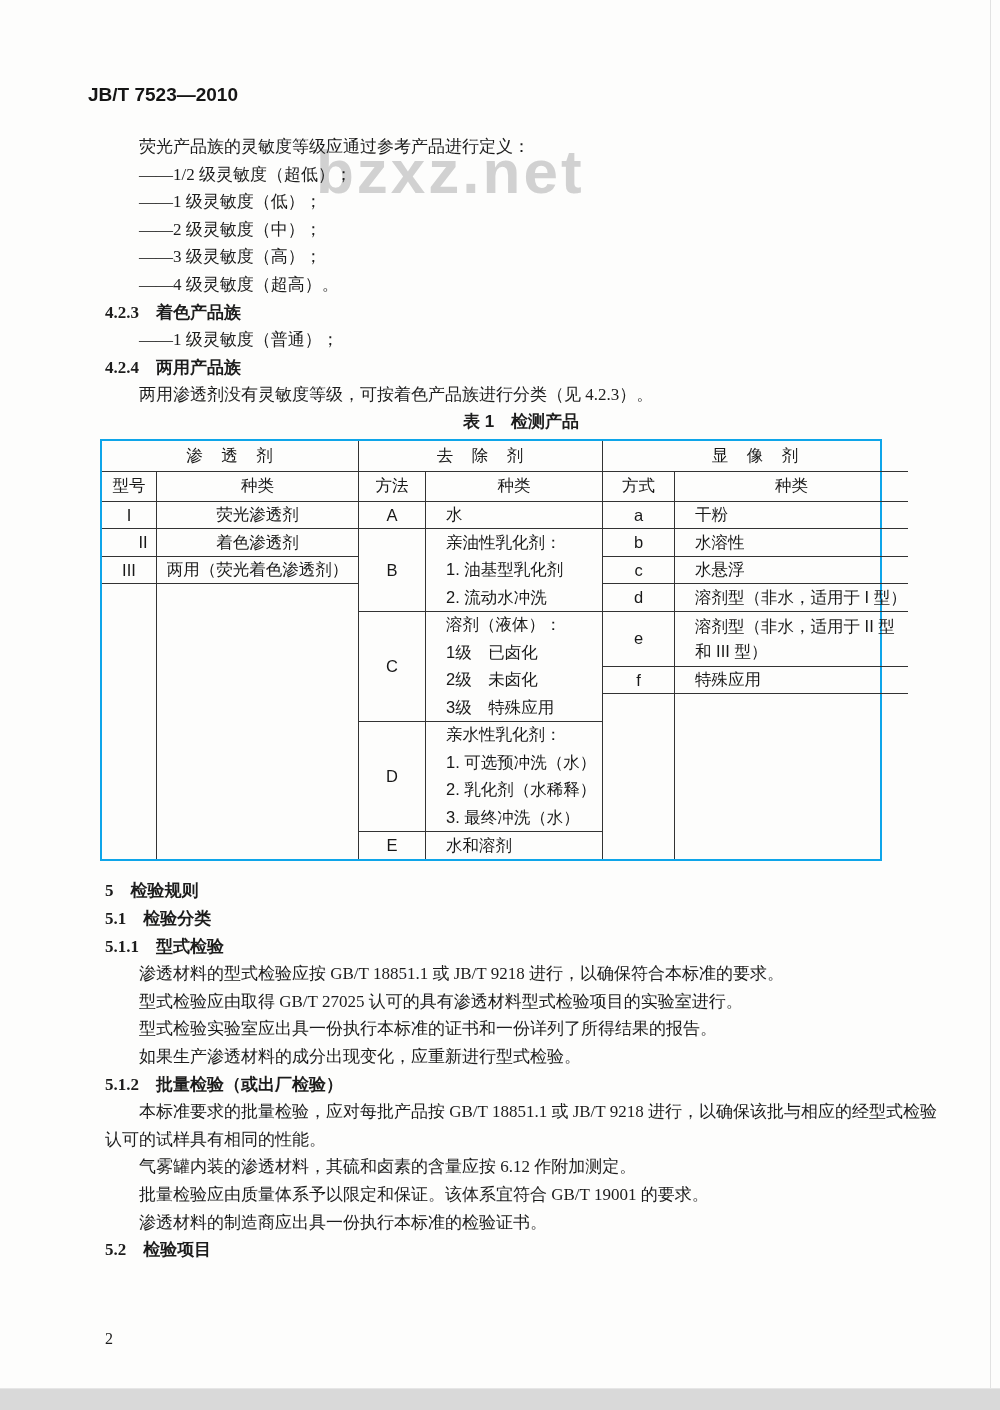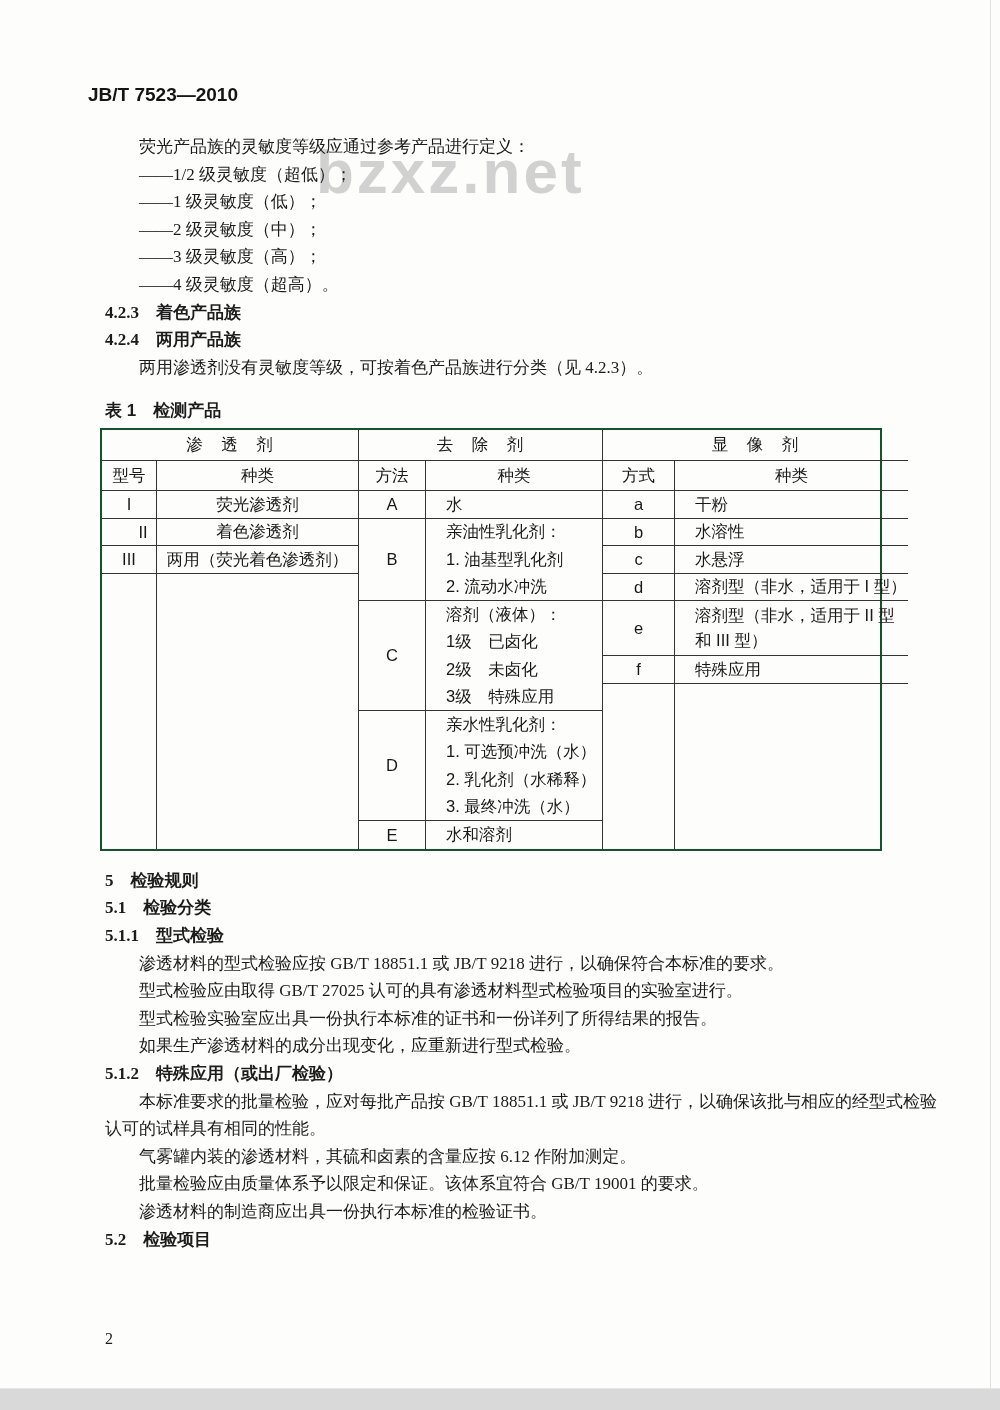--- a/index.html
+++ b/index.html
@@ -30,30 +30,30 @@
   .content p { margin:0; font-size:17px; line-height:27.6px;font-family:Liberation Serif, serif; }
   .indent { text-indent:2em; }
   .dash-item { padding-left:2em; }
   .hd {
     font-family:"Liberation Sans","DejaVu Sans",sans-serif;
     font-weight:bold; font-size:17px; line-height:27.6px; margin:0;
   }
   .hd-sp { margin-top:13px; }
 
   .tbl-caption {
-    font-family:"Liberation Sans","DejaVu Sans",sans-serif;
-    font-weight:bold; font-size:17px; line-height:24px; margin-top:18px;
+    text-align:center; font-family:"Liberation Sans","DejaVu Sans",sans-serif;
+    font-weight:bold; font-size:17px; line-height:24px; margin-top:1px;
   }
 
   .tbl {
     position:relative; margin-left:-5px; margin-top:5px;
     display:grid; width:782px; box-sizing:border-box;
     grid-template-columns:55px 202px 67px 177px 72px 233px;
     grid-template-rows:31px 30px repeat(13, 27.5px);
-    border:2px solid #14532d;
+    border:2px solid #0ea5e9;
     font-family:"Liberation Sans","DejaVu Sans",sans-serif;
     font-size:16.5px; color:#181818;
   }
   .tbl > div { box-sizing:border-box; border-right:1px solid #333; border-bottom:1px solid #333; }
   .tbl .cc { display:flex; align-items:center; justify-content:center; text-align:center; }
   .tbl .cl { display:flex; flex-direction:column; justify-content:center; padding-left:20px; }
   .tbl .cl .ln { line-height:27.5px; white-space:nowrap; }
   .tbl .wrap2 { display:flex; align-items:center; padding-left:20px; line-height:25px; }
   .tbl .no-br { border-right:none; }
   .tbl .no-bb { border-bottom:none; }
@@ -72,20 +72,21 @@
   <div class="content">
 
     <p class="indent">荧光产品族的灵敏度等级应通过参考产品进行定义：</p>
     <p class="dash-item">——1/2 级灵敏度（超低）；</p>
     <p class="dash-item">——1 级灵敏度（低）；</p>
     <p class="dash-item">——2 级灵敏度（中）；</p>
     <p class="dash-item">——3 级灵敏度（高）；</p>
     <p class="dash-item">——4 级灵敏度（超高）。</p>
 
     <p class="hd">4.2.3　着色产品族</p>
+    <p class="dash-item">——1 级灵敏度（普通）；</p>
 
     <p class="hd">4.2.4　两用产品族</p>
     <p class="indent">两用渗透剂没有灵敏度等级，可按着色产品族进行分类（见 4.2.3）。</p>
 
     <div class="tbl-caption">表 1　检测产品</div>
 
     <div class="tbl">
 
       <div class="cc ghead" style="grid-column:1/3; grid-row:1;">渗　透　剂</div>
       <div class="cc ghead" style="grid-column:3/5; grid-row:1;">去　除　剂</div>
@@ -165,21 +166,21 @@
       <div class="no-br no-bb" style="grid-column:6; grid-row:10/16;"></div>
     </div>
 
     <p class="hd" style="margin-top:16px;">5　检验规则</p>
     <p class="hd hd-sp">5.1　检验分类</p>
     <p class="hd">5.1.1　型式检验</p>
     <p class="indent">渗透材料的型式检验应按 GB/T 18851.1 或 JB/T 9218 进行，以确保符合本标准的要求。</p>
     <p class="indent">型式检验应由取得 GB/T 27025 认可的具有渗透材料型式检验项目的实验室进行。</p>
     <p class="indent">型式检验实验室应出具一份执行本标准的证书和一份详列了所得结果的报告。</p>
     <p class="indent">如果生产渗透材料的成分出现变化，应重新进行型式检验。</p>
-    <p class="hd">5.1.2　特殊应用（或出厂检验）</p>
+    <p class="hd">5.1.2　批量检验（或出厂检验）</p>
     <p class="indent">本标准要求的批量检验，应对每批产品按 GB/T 18851.1 或 JB/T 9218 进行，以确保该批与相应的经型式检验认可的试样具有相同的性能。</p>
     <p class="indent">气雾罐内装的渗透材料，其硫和卤素的含量应按 6.12 作附加测定。</p>
     <p class="indent">批量检验应由质量体系予以限定和保证。该体系宜符合 GB/T 19001 的要求。</p>
     <p class="indent">渗透材料的制造商应出具一份执行本标准的检验证书。</p>
     <p class="hd">5.2　检验项目</p>
   </div>
 
   <div class="pageno">2</div>
 
   <div class="right-edge"></div>

